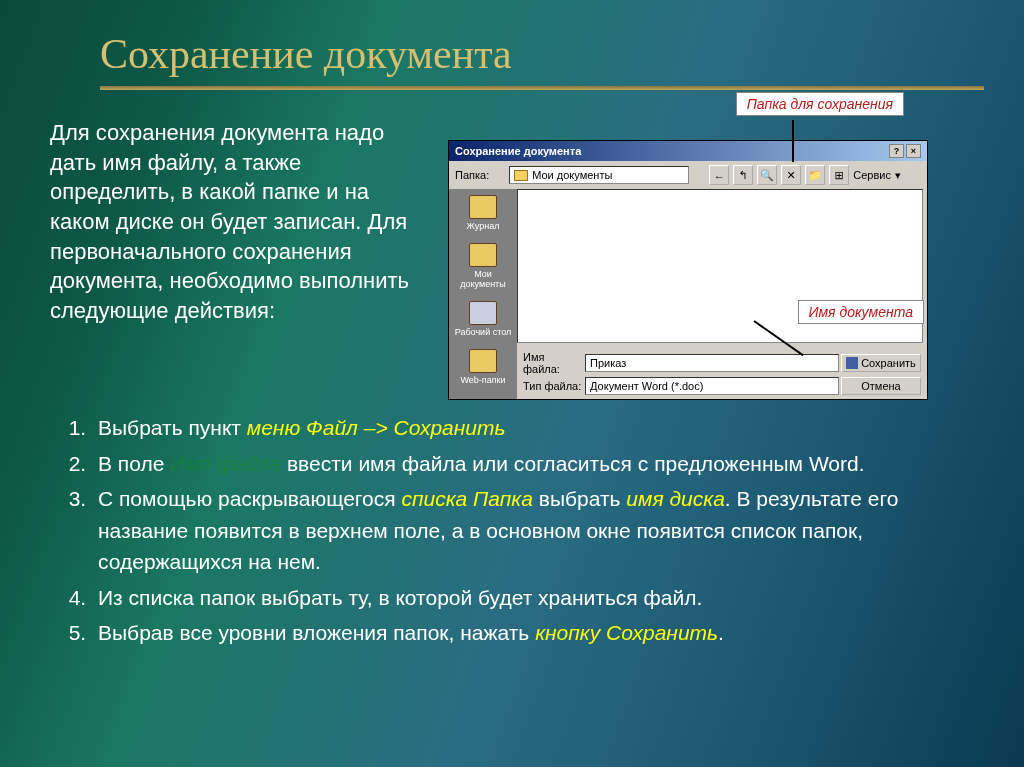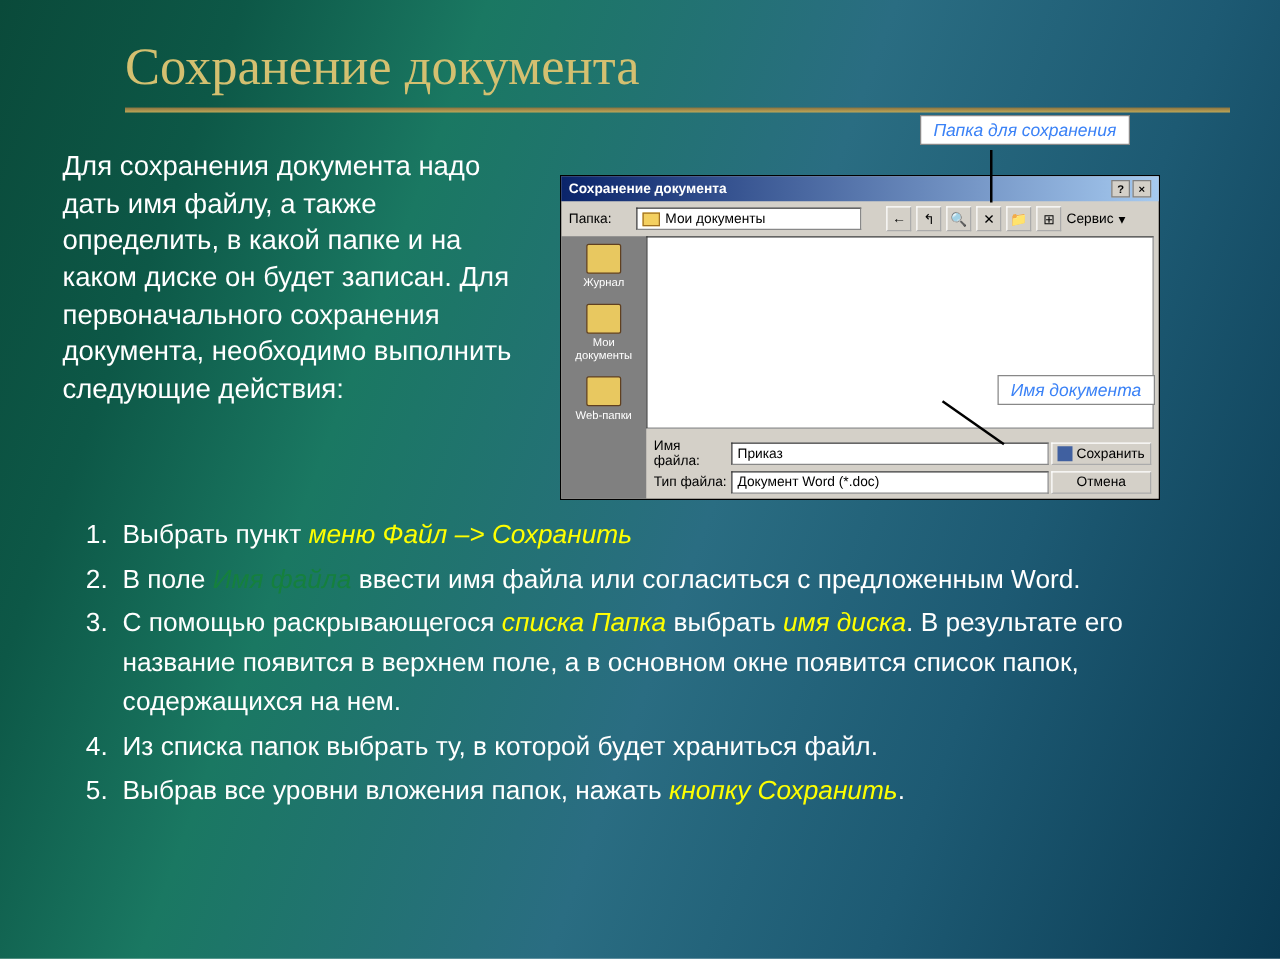--- a/index.html
+++ b/index.html
@@ -22,21 +22,21 @@
   margin: 0 40px 20px 100px;
   height: 4px;
   background: linear-gradient(#8a7340, #c0a858);
 }
 .content { display: flex; padding: 0 40px 0 50px; gap: 18px; }
 .intro-text { flex: 0 0 380px; font-size: 22px; line-height: 1.35; color: #fff; padding-top: 8px; }
 .dialog-wrap { flex: 1; position: relative; }
 .callout {
   position: absolute;
   background: #fff;
-  color: #3b82f6;
+  color: #b91c1c;
   font-style: italic;
   font-size: 14px;
   padding: 3px 10px;
   border: 1px solid #888;
   z-index: 5;
 }
 .callout-top { top: -18px; right: 80px; }
 .callout-mid { top: 190px; right: 60px; }
 .arrow-line { position: absolute; background: #000; z-index: 4; }
 .dialog {
@@ -130,20 +130,21 @@
           <div class="tb-icon">📁</div>
           <div class="tb-icon">⊞</div>
           <span class="lbl">Сервис</span>
           <span>▾</span>
         </div>
       </div>
       <div class="dialog-body">
         <div class="sidebar">
           <div class="sb-item"><div class="sb-icon"></div><span>Журнал</span></div>
           <div class="sb-item"><div class="sb-icon"></div><span>Мои документы</span></div>
+          <div class="sb-item"><div class="sb-icon gray"></div><span>Рабочий стол</span></div>
           <div class="sb-item"><div class="sb-icon"></div><span>Web-папки</span></div>
         </div>
         <div class="file-area">
           <div class="file-list"></div>
           <div class="bottom-fields">
             <span>Имя файла:</span>
             <input value="Приказ" style="">
             <div class="dlg-btn">
                 <div class="disk-icon"></div>
                 <span>Сохранить</span>

